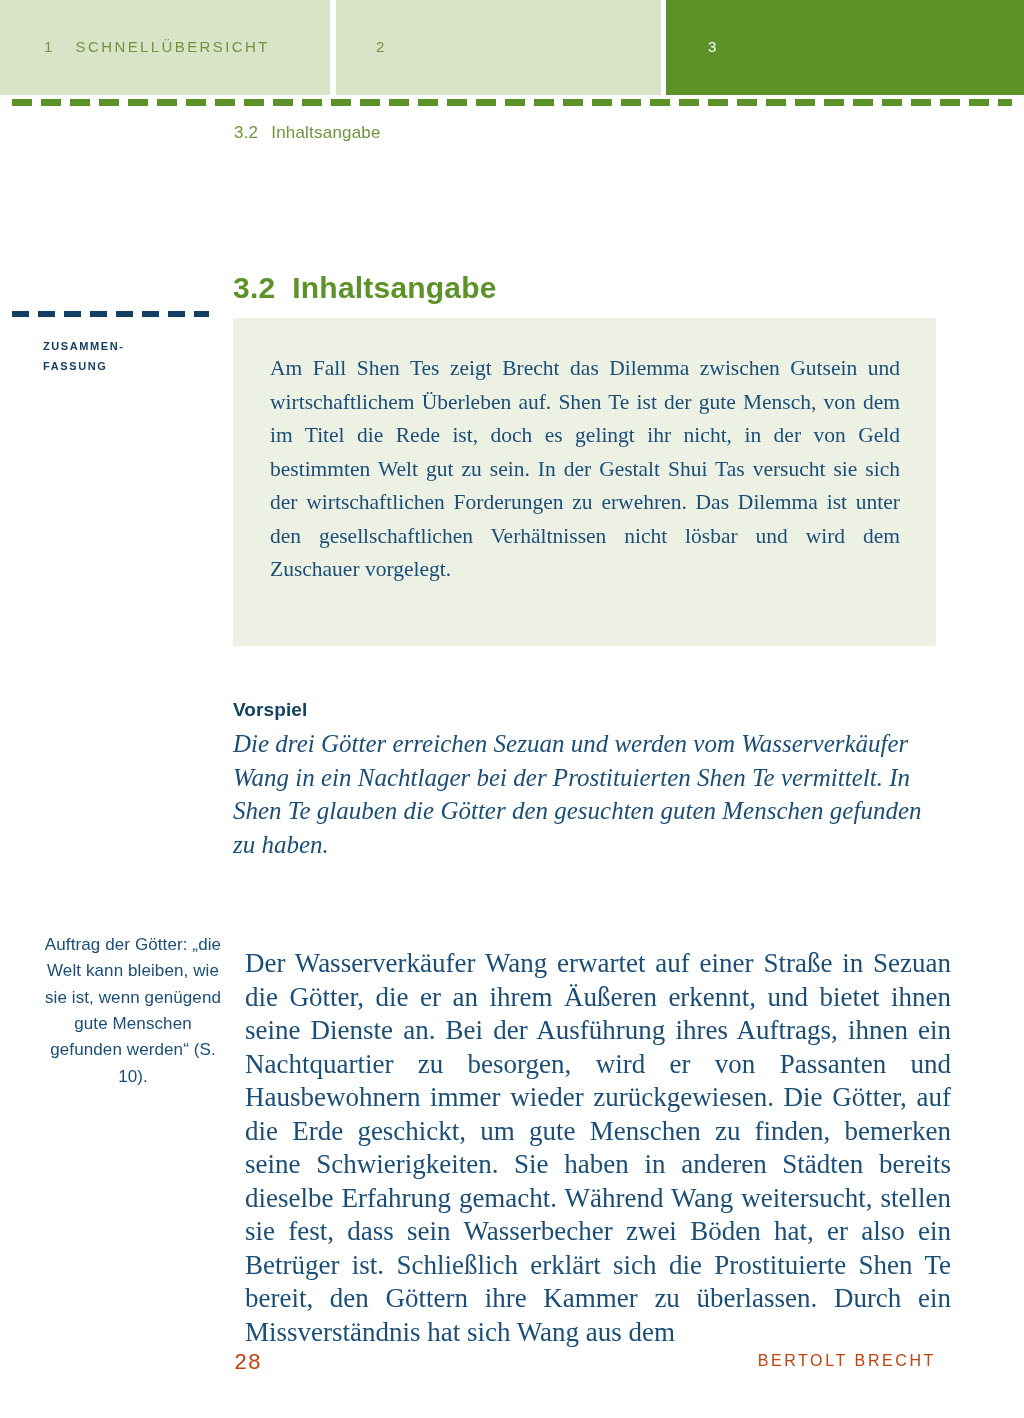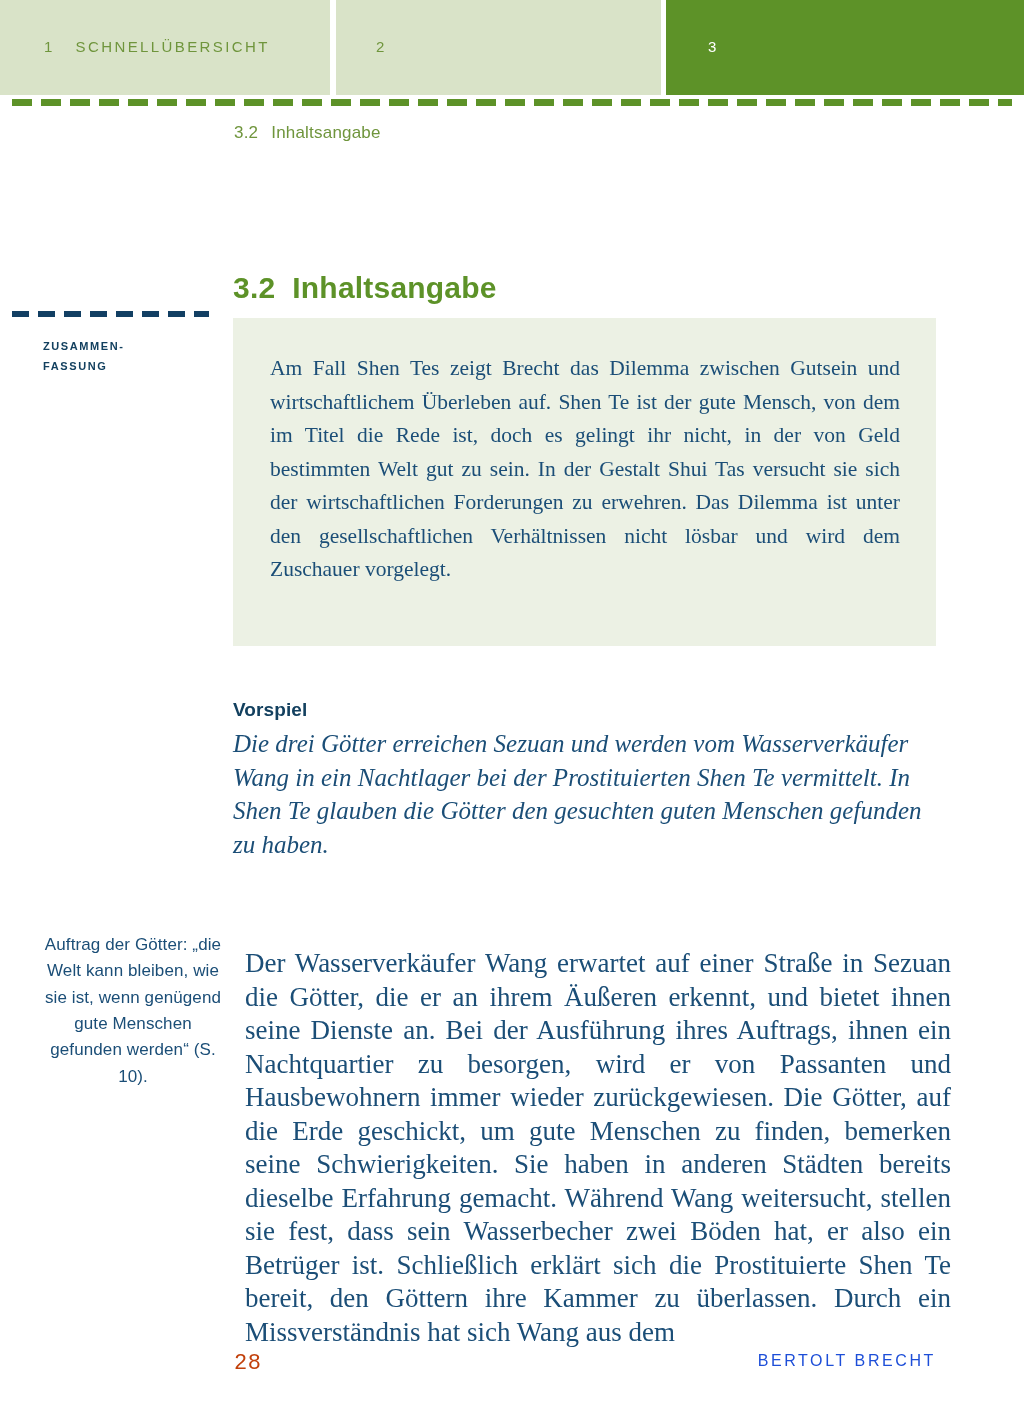--- a/index.html
+++ b/index.html
@@ -206,21 +206,21 @@
     font-size: 22px;
     color: #c2410c;
     letter-spacing: 0.5px;
     font-family: Liberation Mono, monospace;
   }
   .footer-title {
     position: absolute;
     right: 88px;
     top: 1352px;
     font-size: 16px;
-    color: #1d4ed8;
+    color: #c2410c;
     letter-spacing: 2.6px;
   }
 </style>
 </head>
 <body>
 
 <div class="tabbar">
 
   <div class="tab tab-1">
     <div class="tab-inner">

